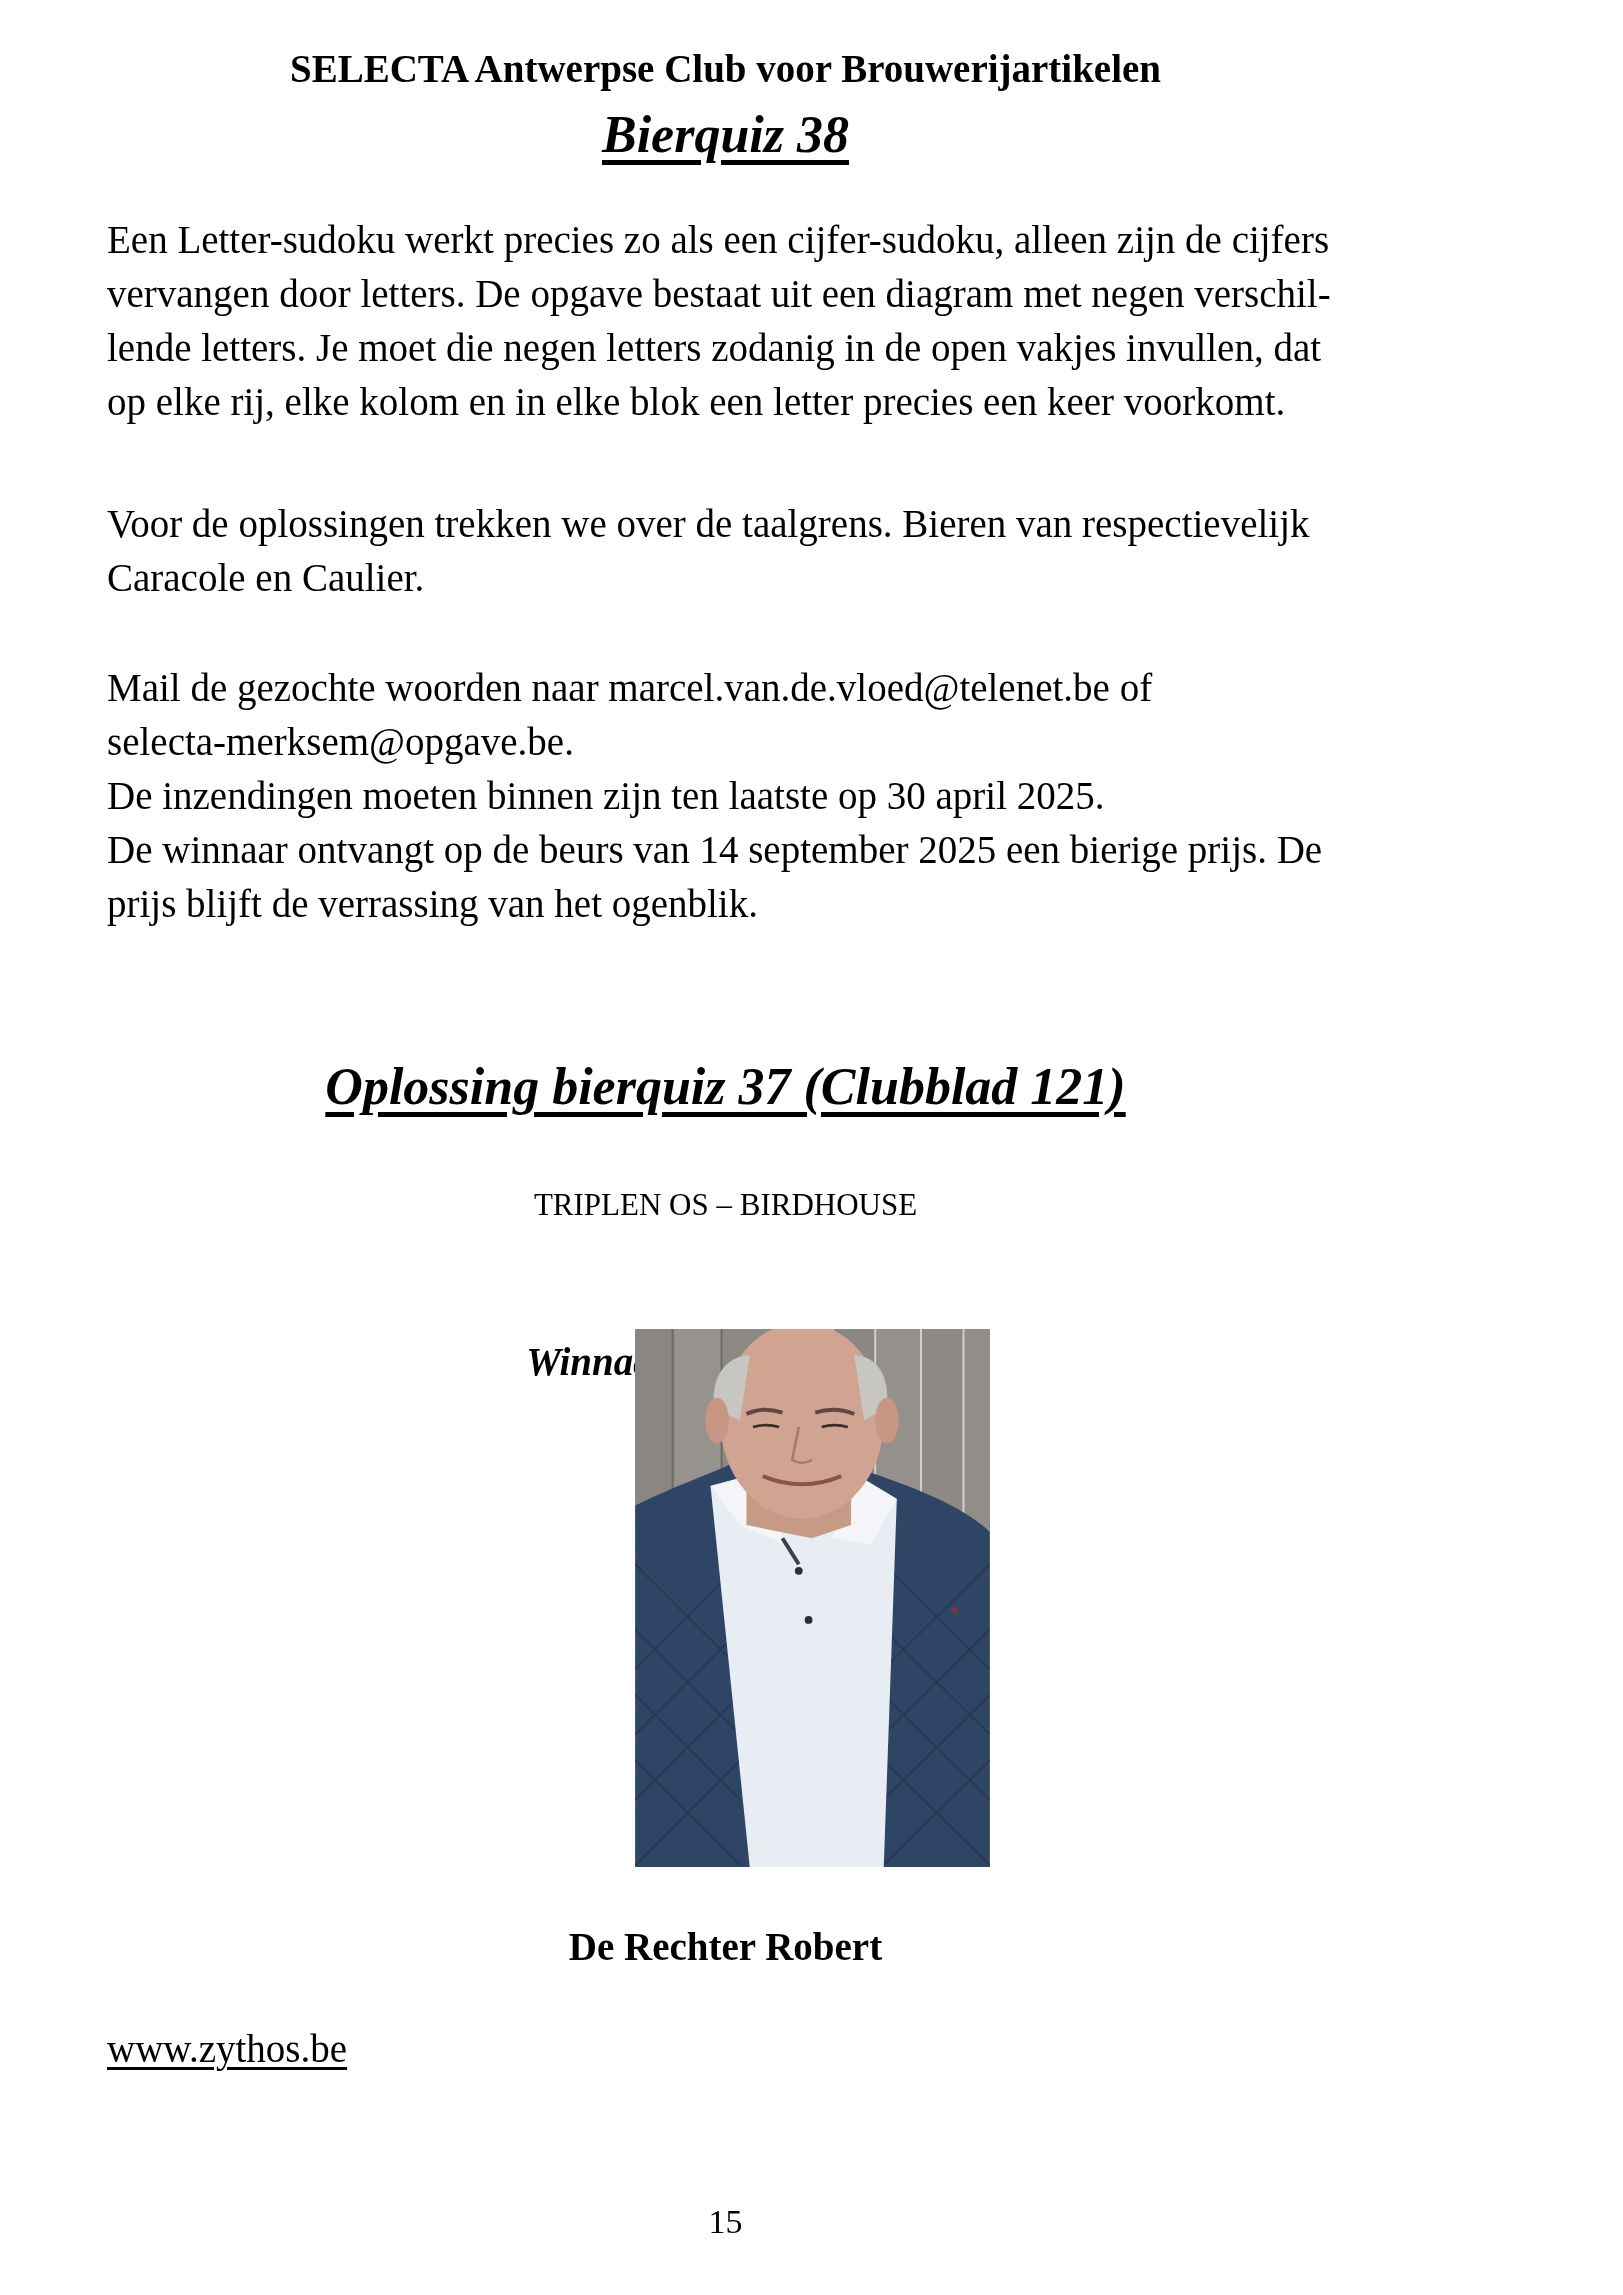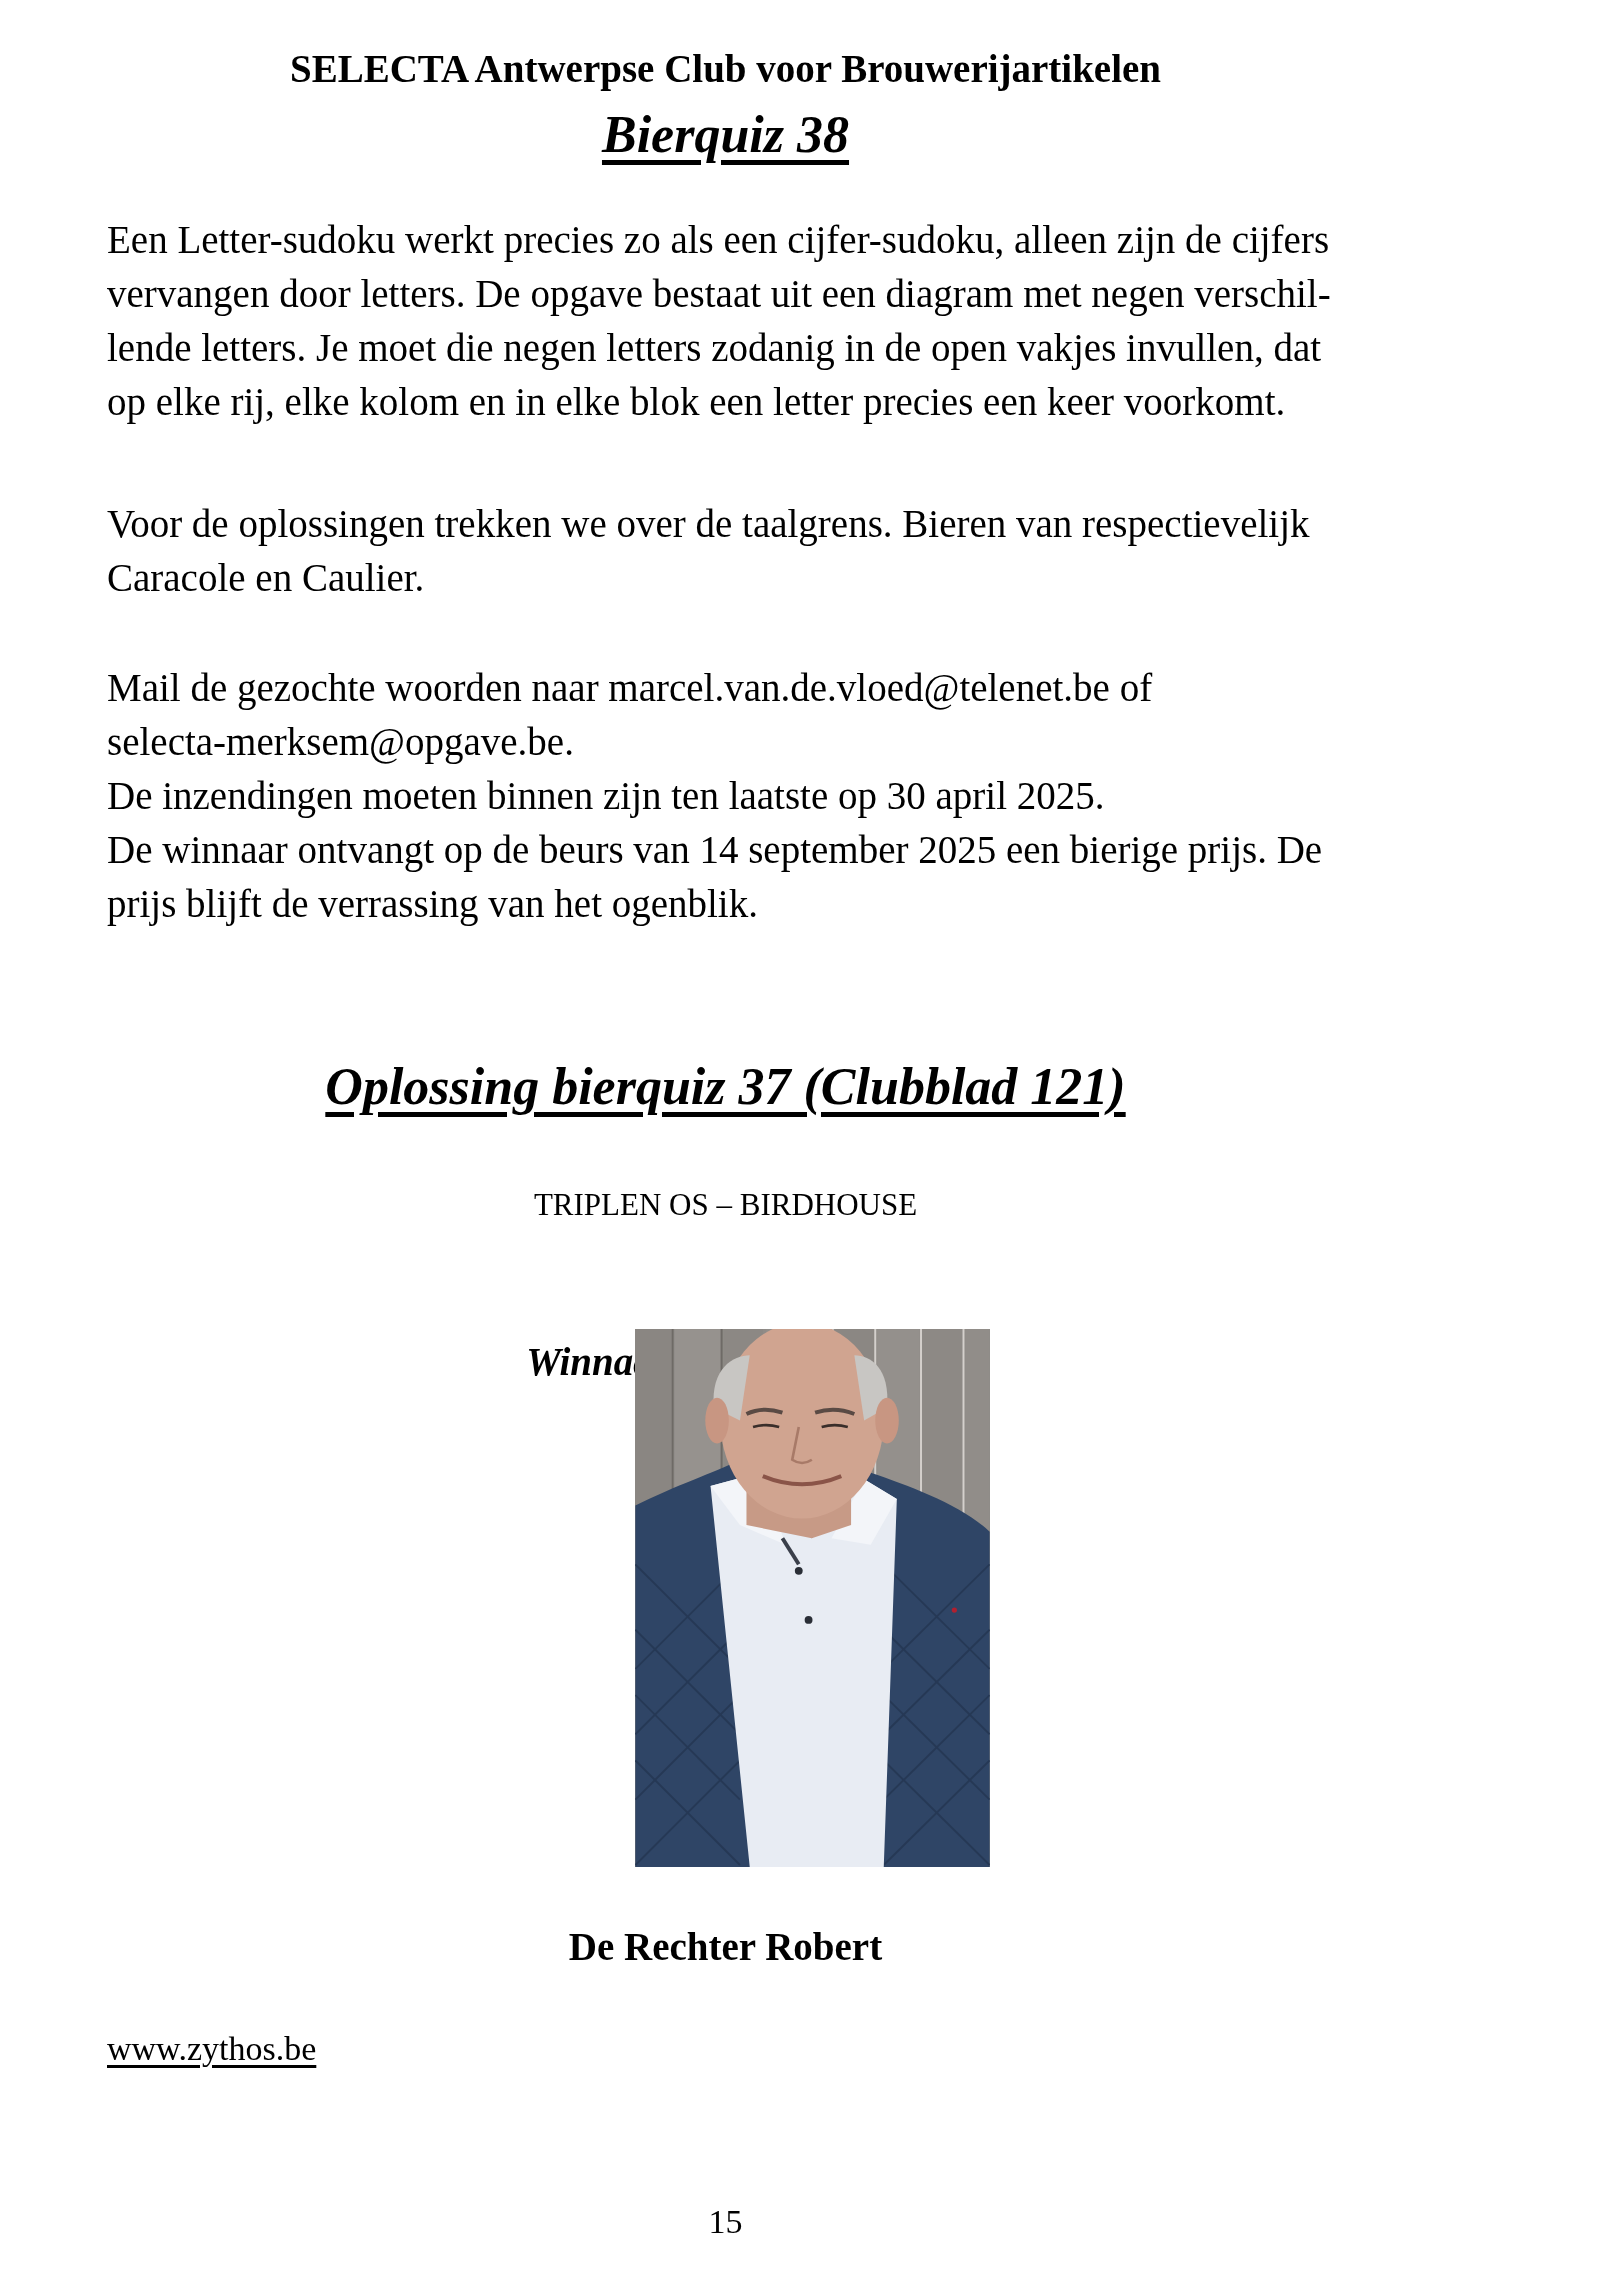--- a/index.html
+++ b/index.html
@@ -94,21 +94,21 @@
     .winner-name {
       top: 1921px;
       font-size: 39px;
       font-weight: bold;
       line-height: 52px;
     }
     .website {
       position: absolute;
       left: 107px;
       top: 2023px;
-      font-size: 34px;
+      font-size: 39px;
       line-height: 52px;
       color: #000000;
       text-decoration: underline;
       text-decoration-thickness: 2.6px;
       text-underline-offset: 5.2px;
     }
     .page-number {
       top: 2199px;
       font-size: 34px;
       line-height: 46px;

